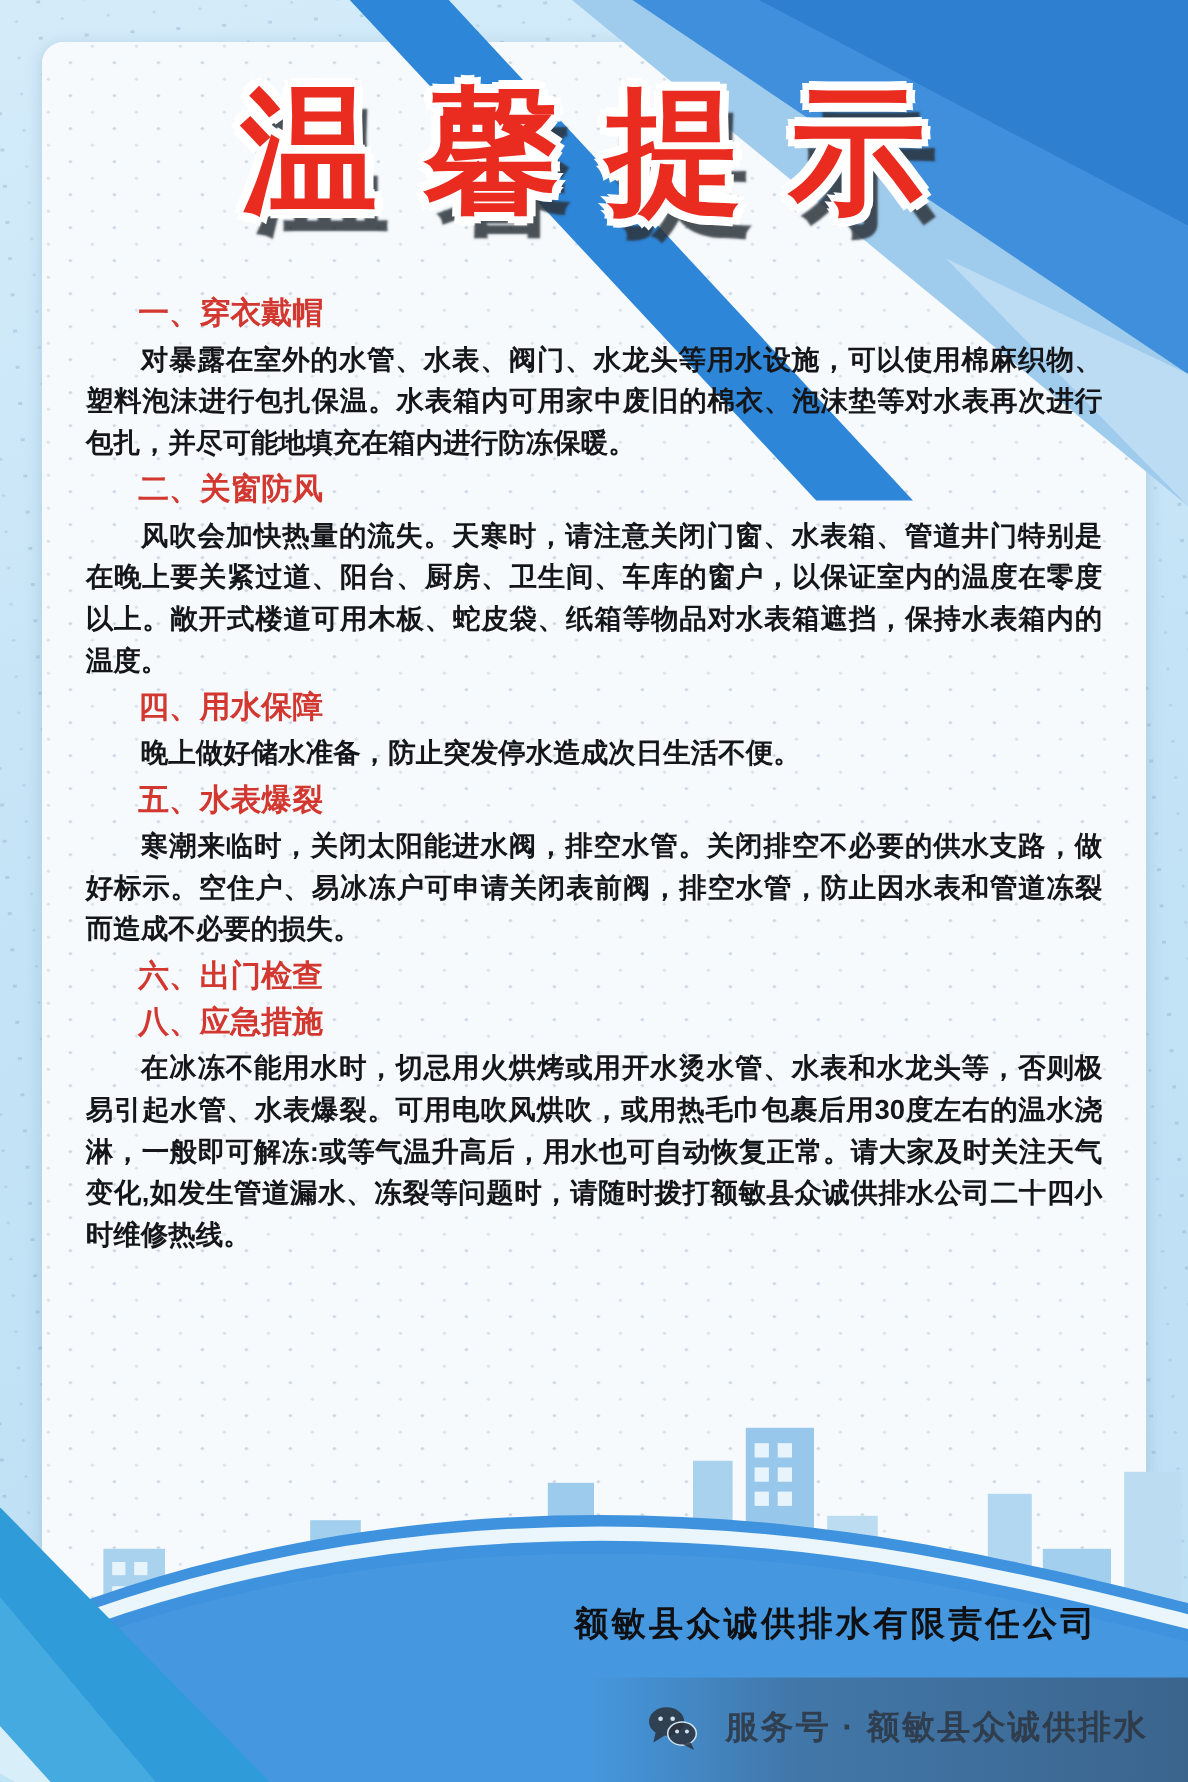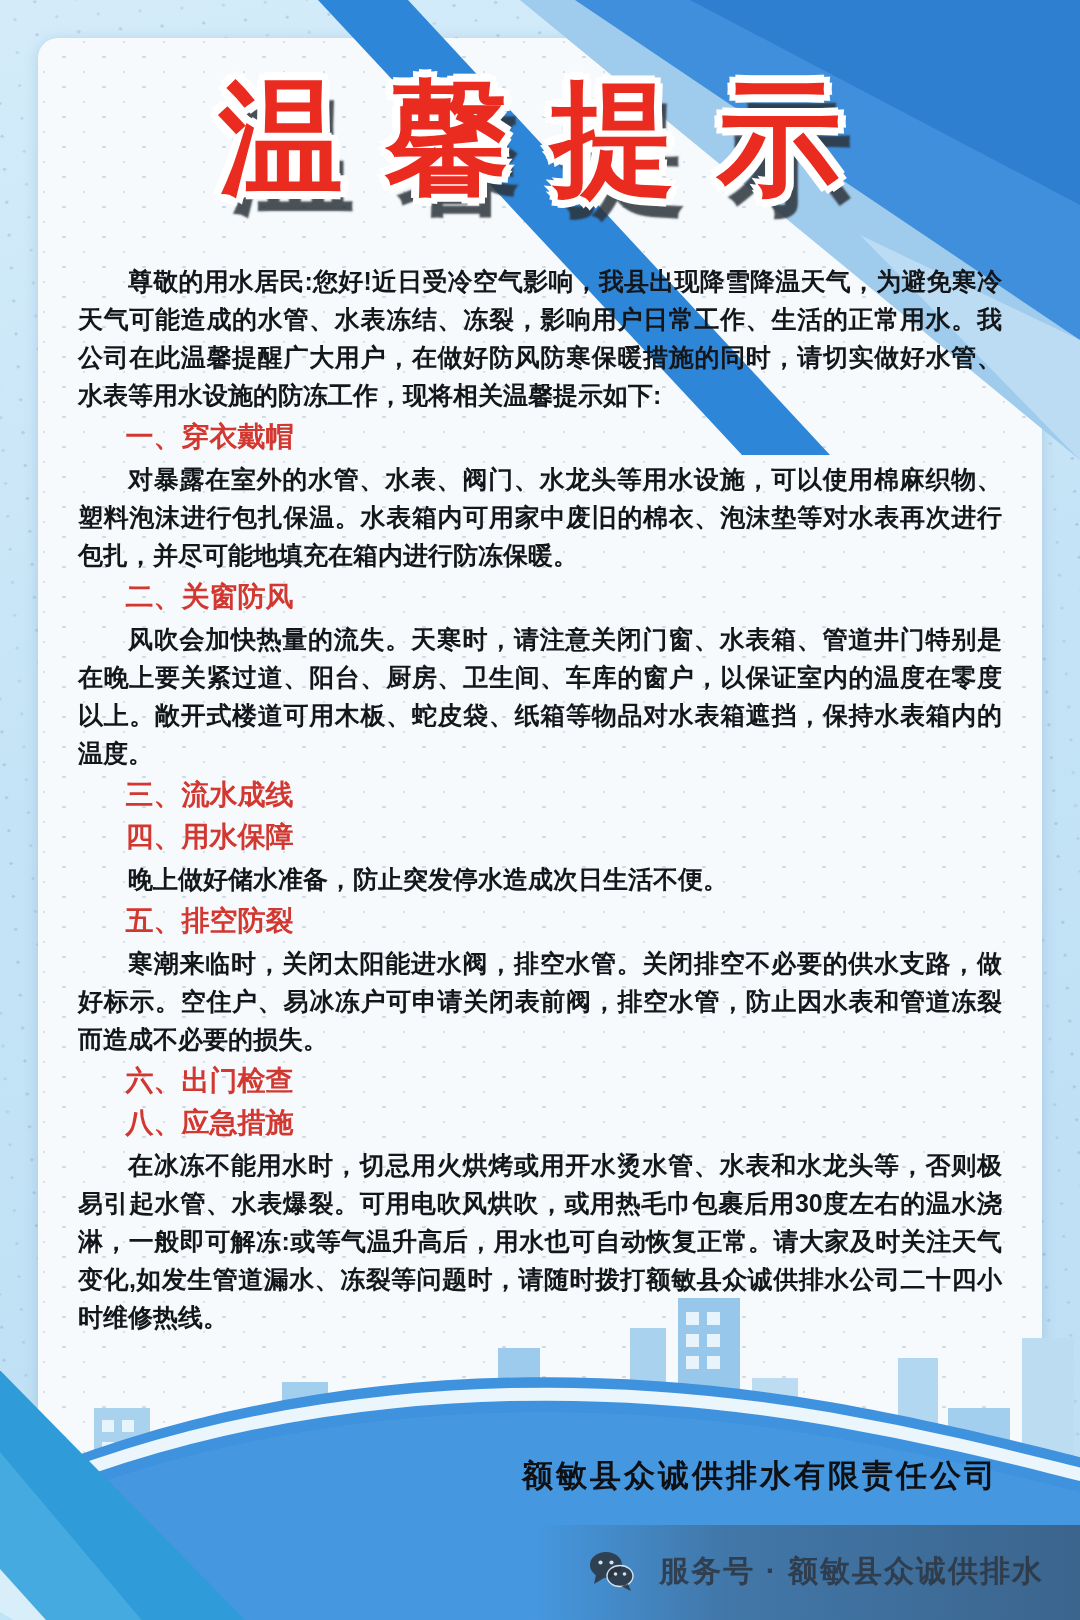--- a/index.html
+++ b/index.html
@@ -56,21 +56,21 @@
     margin:4px 0 4px;font-size:28px;line-height:38px;font-weight:900;
     color:#d23730;text-indent:1.7em;
   }
   .skyline{position:absolute;left:0;bottom:0;width:1080px;height:330px;z-index:4;pointer-events:none;}
   .company{
     position:absolute;right:82px;top:1455px;z-index:6;
     font-size:31px;font-weight:900;color:#0e1014;letter-spacing:3px;white-space:nowrap;
   }
   .watermark{
     position:absolute;right:36px;top:1550px;z-index:7;
-    display:flex;align-items:center;gap:25px;
+    display:flex;gap:25px;
     font-size:30px;font-weight:700;color:rgba(44,50,60,.82);
     letter-spacing:2px;white-space:nowrap;
   }
   .watermark .wicon{display:inline-block;width:46px;height:42px;flex:none;}
 </style>
 </head>
 <body>
 
 <div class="poster">
 
@@ -80,39 +80,37 @@
     <polygon points="520,0 1080,0 1080,460" fill="#9fcbed"></polygon>
     <polygon points="575,0 1080,0 1080,340" fill="#3f8fdc"></polygon>
     <polygon points="690,0 1080,0 1080,205" fill="#2f7fd0"></polygon>
     <polygon points="860,235 1080,340 1080,460" fill="#bcdcf3"></polygon>
     <polygon points="318,0 408,0 830,455 742,455" fill="#2e86d8"></polygon>
   </svg>
 
   <div class="title">温馨提示</div>
 
   <div class="content">
-    <p class="para">尊敬的用水居民:您好!近日受冷空气影响，我县出现降雪降温天气，为避免寒冷天气可能造成的水管、水表冻结、冻裂，影响用户日常工作、生活的正常用水。我公司在此温馨提醒广大用户，在做好防风防寒保暖措施的同时，请切实做好水管、水表等用水设施的防冻工作，现将相关温馨提示如下:</p>
 
     <section>
       <h2 class="sec-head">一、穿衣戴帽</h2>
       <p class="para">对暴露在室外的水管、水表、阀门、水龙头等用水设施，可以使用棉麻织物、塑料泡沫进行包扎保温。水表箱内可用家中废旧的棉衣、泡沫垫等对水表再次进行包扎，并尽可能地填充在箱内进行防冻保暖。</p>
     </section>
     <section>
       <h2 class="sec-head">二、关窗防风</h2>
       <p class="para">风吹会加快热量的流失。天寒时，请注意关闭门窗、水表箱、管道井门特别是在晚上要关紧过道、阳台、厨房、卫生间、车库的窗户，以保证室内的温度在零度以上。敞开式楼道可用木板、蛇皮袋、纸箱等物品对水表箱遮挡，保持水表箱内的温度。</p>
     </section>
     <section>
-      <h2 class="sec-head">三、流水成线</h2>
     </section>
     <section>
       <h2 class="sec-head">四、用水保障</h2>
       <p class="para">晚上做好储水准备，防止突发停水造成次日生活不便。</p>
     </section>
     <section>
-      <h2 class="sec-head">五、排空防裂</h2>
+      <h2 class="sec-head">五、水表爆裂</h2>
       <p class="para">寒潮来临时，关闭太阳能进水阀，排空水管。关闭排空不必要的供水支路，做好标示。空住户、易冰冻户可申请关闭表前阀，排空水管，防止因水表和管道冻裂而造成不必要的损失。</p>
     </section>
     <section>
       <h2 class="sec-head">六、出门检查</h2>
     </section>
     <section>
       <h2 class="sec-head">八、应急措施</h2>
       <p class="para">在冰冻不能用水时，切忌用火烘烤或用开水烫水管、水表和水龙头等，否则极易引起水管、水表爆裂。可用电吹风烘吹，或用热毛巾包裹后用30度左右的温水浇淋，一般即可解冻:或等气温升高后，用水也可自动恢复正常。请大家及时关注天气变化,如发生管道漏水、冻裂等问题时，请随时拨打额敏县众诚供排水公司二十四小时维修热线。</p>
     </section>
 

